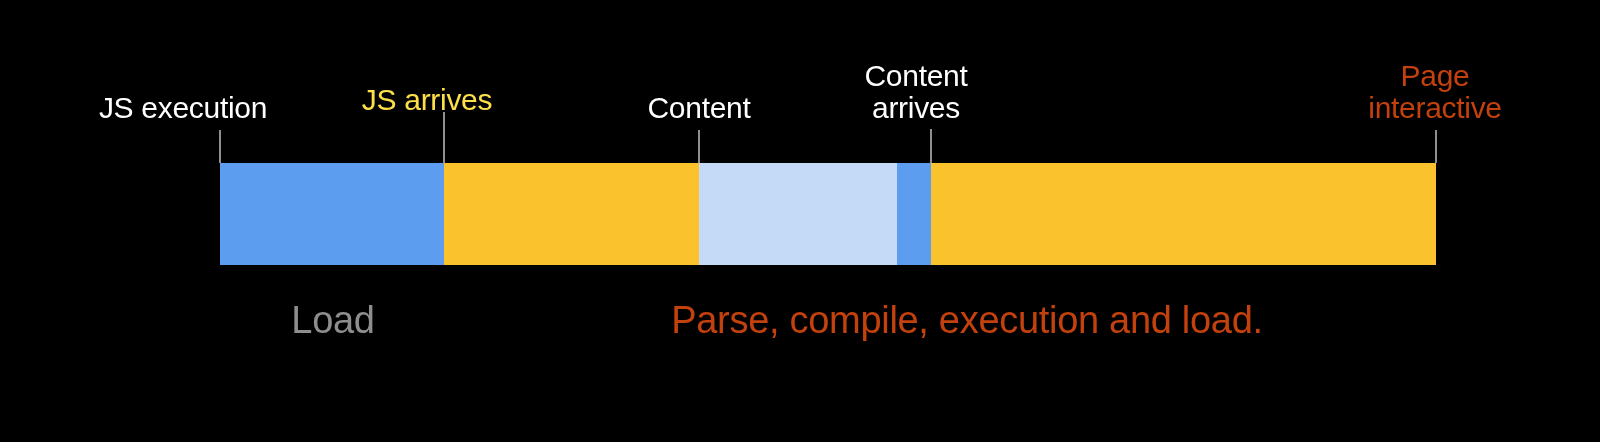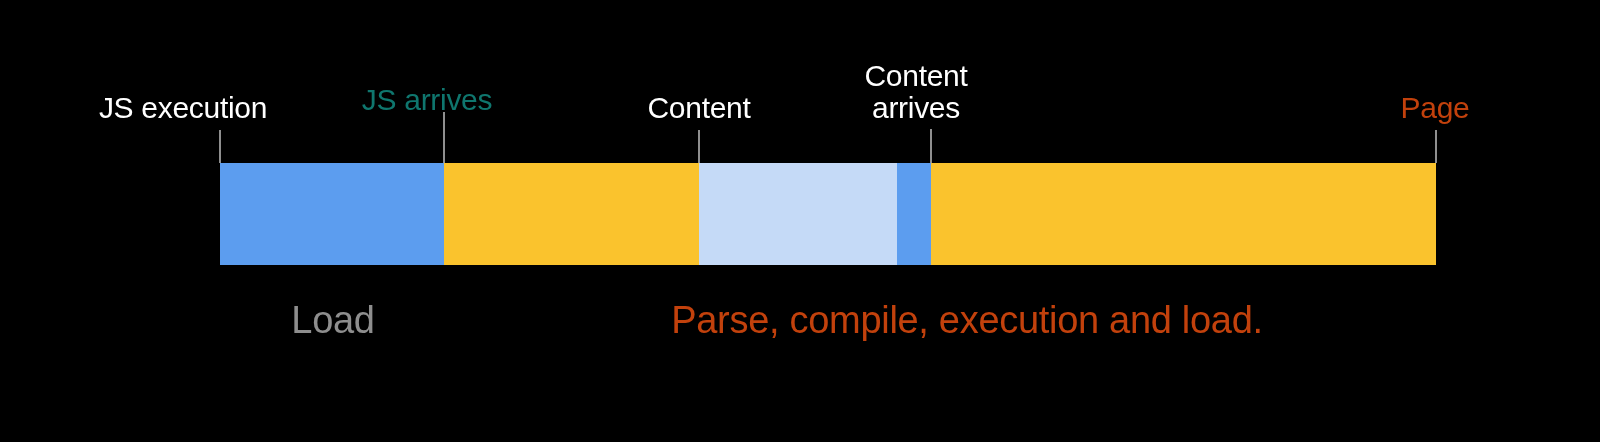--- a/index.html
+++ b/index.html
@@ -58,34 +58,35 @@
       <div class="segment" style="left: 479px; width: 198px; background: rgb(197, 218, 247);"></div>
       <div class="segment" style="left: 677px; width: 34px; background: rgb(92, 157, 239);"></div>
       <div class="segment" style="left: 711px; width: 505px; background: rgb(250, 195, 45);"></div>
     </div>
   <div>
       <div class="tick" style="left: 219px; top: 130px; height: 33px; background: rgb(143, 143, 143);"></div>
       <div class="mlabel" style="left: 183px; bottom: 318px; color: rgb(255, 255, 255);">
         <div>JS execution</div>
       </div>
       <div class="tick" style="left: 443px; top: 112px; height: 51px; background: rgb(143, 143, 143);"></div>
-      <div class="mlabel" style="left: 427px; bottom: 326px; color: #0f766e; margin-top: 36px;">
+      <div class="mlabel" style="left: 427px; bottom: 326px; color: #fde047; margin-top: 36px;">
         <div>JS arrives</div>
       </div>
       <div class="tick" style="left: 698px; top: 130px; height: 33px; background: rgb(143, 143, 143);"></div>
       <div class="mlabel" style="left: 699px; bottom: 318px; color: rgb(255, 255, 255);">
         <div>Content</div>
       </div>
       <div class="tick" style="left: 930px; top: 129px; height: 34px; background: rgb(143, 143, 143);"></div>
       <div class="mlabel" style="left: 916px; bottom: 318px; color: rgb(255, 255, 255);">
         <div>Content</div>
         <div>arrives</div>
       </div>
       <div class="tick" style="left: 1435px; top: 130px; height: 33px; background: rgb(143, 143, 143);"></div>
       <div class="mlabel" style="left: 1435px; bottom: 318px; color: #c2410c;">
         <div>Page</div>
+        <div>interactive</div>
       </div>
     </div>
   <div>
       <div class="phase" style="left: 333px; top: 297px; color: rgb(142, 142, 142);">Load</div>
       <div class="phase" style="left: 967px; top: 297px; color: #c2410c;">Parse, compile, execution and load.</div>
     </div>
 </div>
 
 </body></html>

